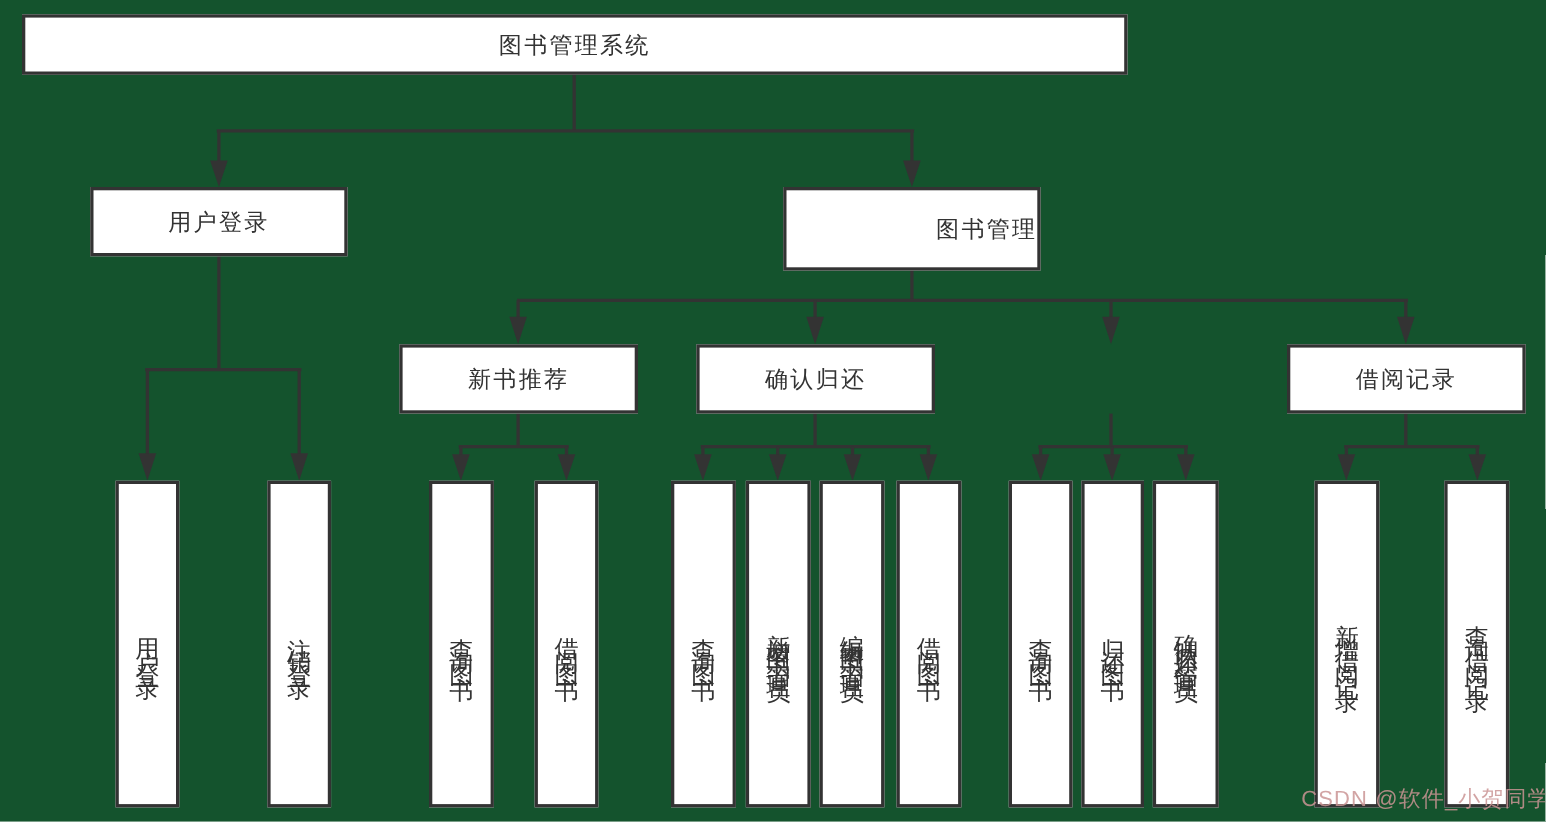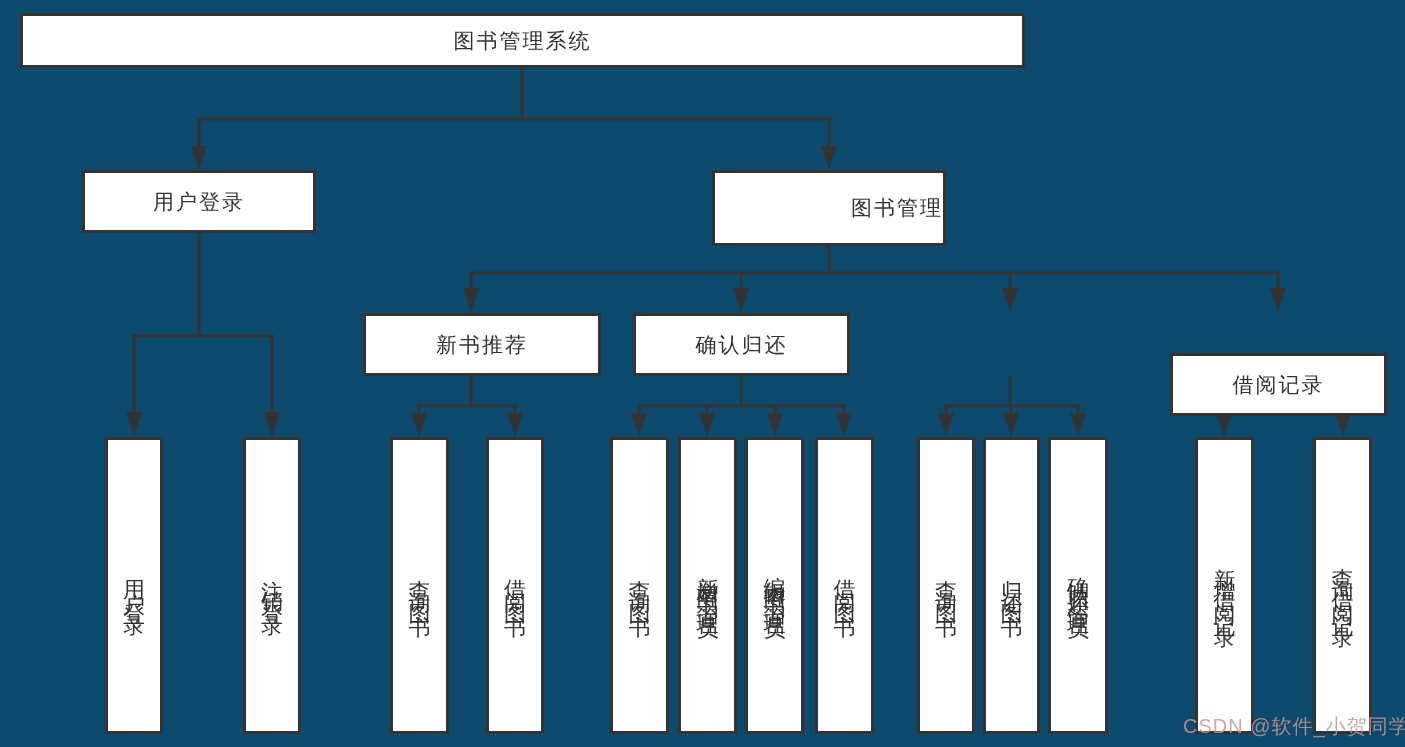--- a/index.html
+++ b/index.html
@@ -2,21 +2,21 @@
 <html><head>
 <meta charset="utf-8">
 <style>
   * { margin: 0; padding: 0; box-sizing: border-box; }
   html, body { background: #ffffff; }
   body { font-family: "Liberation Sans", "DejaVu Sans", sans-serif; }
   .canvas {
     position: relative;
     width: 1405px;
     height: 747px;
-    background: #0c4a6e;
+    background: #14532d;
     overflow: hidden;
   }
   svg.wires {
     position: absolute;
     left: 0; top: 0;
     width: 1405px; height: 747px;
   }
   svg.wires line { stroke: #333333; stroke-width: 3; }
   svg.wires polygon { fill: #333333; }
   .node {
@@ -121,27 +121,27 @@
     <span>图书管理系统</span>
   </div>
 
   <div class="node" style="left:82px; top:170px; width:234px; height:63px;">
     <span>用户登录</span>
   </div>
   <div class="node" style="left:712px; top:170px; width:234px; height:76px;justify-content:flex-end;">
     <span>图书管理</span>
   </div>
 
-  <div class="node" style="left:363px; top:313px; width:238px; height:63px;">
+  <div class="node" style="left:363px; top:313px; width:217px; height:63px;">
     <span>新书推荐</span>
   </div>
   <div class="node" style="left:633px; top:313px; width:217px; height:63px;">
     <span>确认归还</span>
   </div>
-  <div class="node" style="left:1170px; top:313px; width:217px; height:63px;margin-top:40px;">
+  <div class="node" style="left:1170px; top:313px; width:217px; height:63px;">
     <span>借阅记录</span>
   </div>
 
   <div class="node v" style="left:105px; top:437px; width:58px; height:297px;">
     <span>用户登录</span>
   </div>
   <div class="node v" style="left:243px; top:437px; width:58px; height:297px;">
     <span>注销登录</span>
   </div>
 

